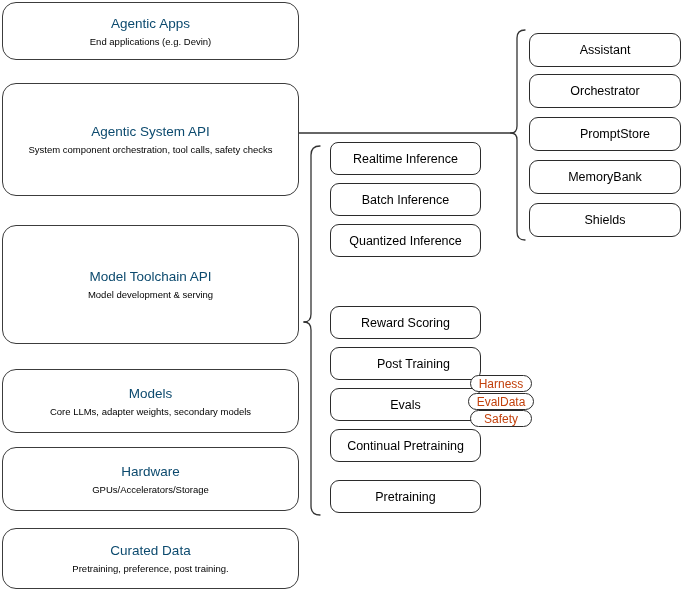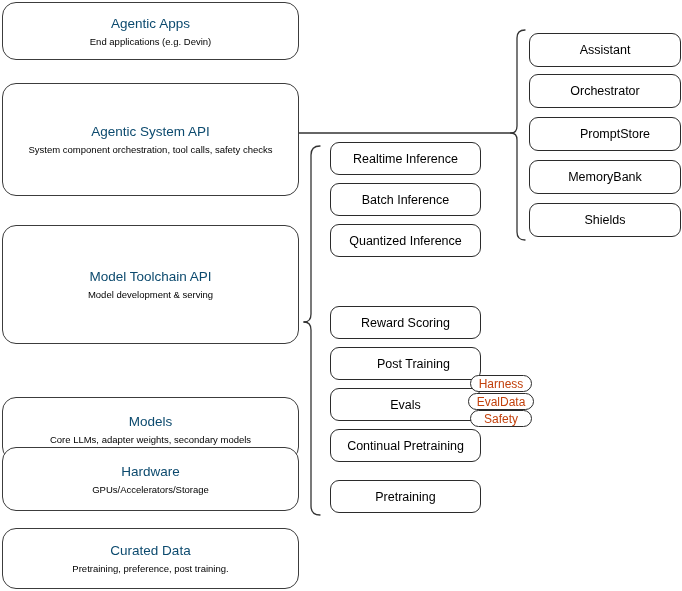--- a/index.html
+++ b/index.html
@@ -113,36 +113,36 @@
   <div class="box layer-box" style="left:2px;top:83px;width:297px;height:113px;">
     <div class="layer-title">Agentic System API</div>
     <div class="layer-sub">System component orchestration, tool calls, safety checks</div>
   </div>
 
   <div class="box layer-box" style="left:2px;top:225px;width:297px;height:119px;">
     <div class="layer-title">Model Toolchain API</div>
     <div class="layer-sub">Model development &amp; serving</div>
   </div>
 
-  <div class="box layer-box" style="left:2px;top:369px;width:297px;height:64px;margin-top:28px;">
+  <div class="box layer-box" style="left:2px;top:369px;width:297px;height:64px;">
     <div class="layer-title">Models</div>
     <div class="layer-sub">Core LLMs, adapter weights, secondary models</div>
   </div>
 
   <div class="box layer-box" style="left:2px;top:447px;width:297px;height:64px;">
     <div class="layer-title">Hardware</div>
     <div class="layer-sub">GPUs/Accelerators/Storage</div>
   </div>
 
   <div class="box layer-box" style="left:2px;top:528px;width:297px;height:61px;">
     <div class="layer-title">Curated Data</div>
     <div class="layer-sub">Pretraining, preference, post training.</div>
   </div>
 
-  <div class="chip" style="left:330px;top:142px;width:151px;height:33px;">Realtime Inference</div>
+  <div class="chip" style="left:330px;top:142px;width:151px;height:33px;border-radius:8px;">Realtime Inference</div>
   <div class="chip" style="left:330px;top:183px;width:151px;height:33px;">Batch Inference</div>
   <div class="chip" style="left:330px;top:224px;width:151px;height:33px;">Quantized Inference</div>
   <div class="chip" style="left:330px;top:306px;width:151px;height:33px;">Reward Scoring</div>
   <div class="chip" style="left:330px;top:347px;width:151px;height:33px;padding-left:16px;">Post Training</div>
   <div class="chip" style="left:330px;top:388px;width:151px;height:33px;">Evals</div>
   <div class="chip" style="left:330px;top:429px;width:151px;height:33px;">Continual Pretraining</div>
   <div class="chip" style="left:330px;top:480px;width:151px;height:33px;">Pretraining</div>
 
   <div class="pill" style="left:470px;top:375px;width:62px;height:17px;">Harness</div>
   <div class="pill" style="left:468px;top:393px;width:66px;height:17px;">EvalData</div>

